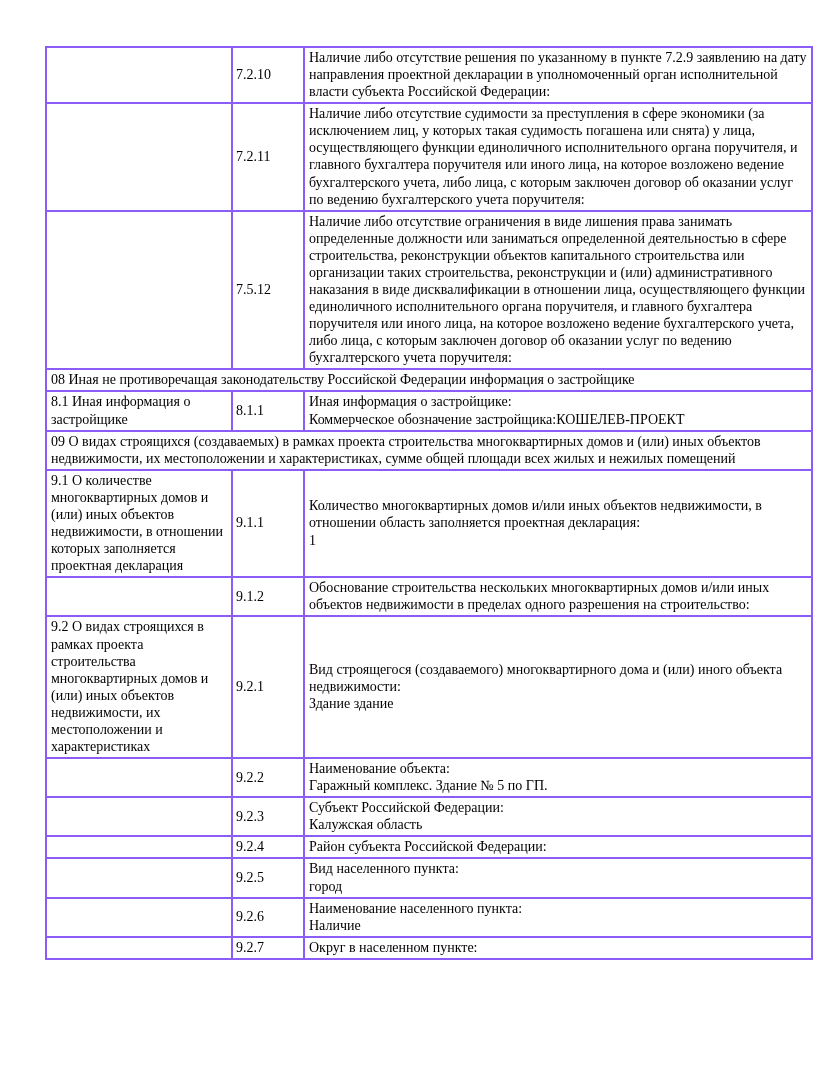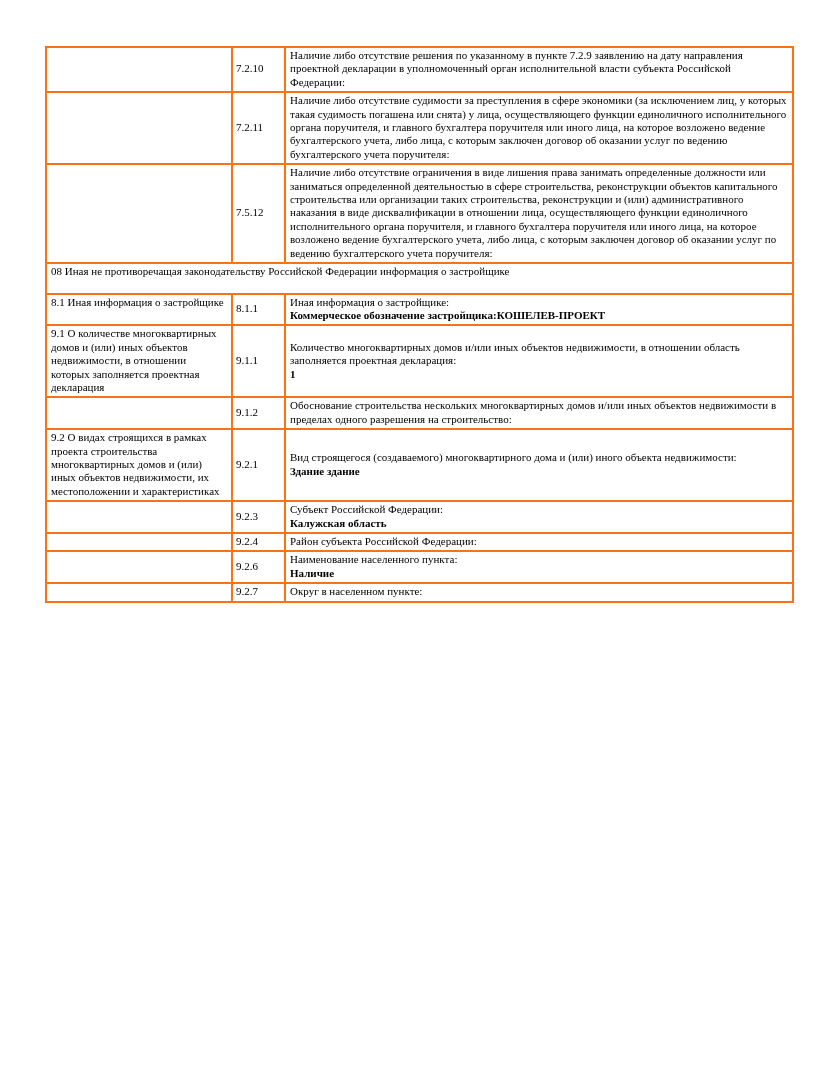--- a/index.html
+++ b/index.html
@@ -23,48 +23,48 @@
   }
   table.decl-table {
     position: absolute;
     left: 45px;
     top: 46px;
     width: 746px;
     border-collapse: collapse;
     table-layout: fixed;
   }
   td {
-    border: 2px solid #f97316;
+    border: 2px solid #8b5cf6;
     padding: 1px 4px 2px 4px;
-    font-size: 11px;
+    font-size: 14px;
     line-height: 1.22;
     vertical-align: middle;
     word-wrap: break-word;
   }
   td.cell-section {
     width: 186px;
     vertical-align: top;
     margin-top: 37px;
   }
   td.cell-number {
-    width: 53px;
+    width: 72px;
     padding-left: 3px;
     padding-right: 2px;
     white-space: nowrap;
   }
   td.cell-content {
     width: 508px;
   }
   td.section-cell {
-    padding: 1px 4px 14px 4px;
+    padding: 1px 4px 2px 4px;
   }
   .label { display: block; }
   .value {
     display: block;
-    font-weight: bold;
+    font-weight: normal;
   }
 </style>
 </head>
 <body>
 
 <div class="page">
   <table class="decl-table">
     <tbody id="table-body">
         <tr>
           <td class="cell-section"></td>
@@ -92,20 +92,23 @@
         </tr>
         <tr>
           <td class="cell-section">8.1 Иная информация о застройщике</td>
           <td class="cell-number">8.1.1</td>
           <td class="cell-content">
             <span class="label">Иная информация о застройщике:</span>
             <span class="value">Коммерческое обозначение застройщика:КОШЕЛЕВ-ПРОЕКТ</span>
           </td>
         </tr>
         <tr>
+          <td class="section-cell" colspan="3">09 О видах строящихся (создаваемых) в рамках проекта строительства многоквартирных домов и (или) иных объектов недвижимости, их местоположении и характеристиках, сумме общей площади всех жилых и нежилых помещений</td>
+        </tr>
+        <tr>
           <td class="cell-section">9.1 О количестве многоквартирных домов и (или) иных объектов недвижимости, в отношении которых заполняется проектная декларация</td>
           <td class="cell-number">9.1.1</td>
           <td class="cell-content">
             <span class="label">Количество многоквартирных домов и/или иных объектов недвижимости, в отношении область заполняется проектная декларация:</span>
             <span class="value">1</span>
           </td>
         </tr>
         <tr>
           <td class="cell-section"></td>
           <td class="cell-number">9.1.2</td>
@@ -116,31 +119,47 @@
         <tr>
           <td class="cell-section">9.2 О видах строящихся в рамках проекта строительства многоквартирных домов и (или) иных объектов недвижимости, их местоположении и характеристиках</td>
           <td class="cell-number">9.2.1</td>
           <td class="cell-content">
             <span class="label">Вид строящегося (создаваемого) многоквартирного дома и (или) иного объекта недвижимости:</span>
             <span class="value">Здание здание</span>
           </td>
         </tr>
         <tr>
           <td class="cell-section"></td>
+          <td class="cell-number">9.2.2</td>
+          <td class="cell-content">
+            <span class="label">Наименование объекта:</span>
+            <span class="value">Гаражный комплекс. Здание № 5 по ГП.</span>
+          </td>
+        </tr>
+        <tr>
+          <td class="cell-section"></td>
           <td class="cell-number">9.2.3</td>
           <td class="cell-content">
             <span class="label">Субъект Российской Федерации:</span>
             <span class="value">Калужская область</span>
           </td>
         </tr>
         <tr>
           <td class="cell-section"></td>
           <td class="cell-number">9.2.4</td>
           <td class="cell-content">
             <span class="label">Район субъекта Российской Федерации:</span>
+          </td>
+        </tr>
+        <tr>
+          <td class="cell-section"></td>
+          <td class="cell-number">9.2.5</td>
+          <td class="cell-content">
+            <span class="label">Вид населенного пункта:</span>
+            <span class="value">город</span>
           </td>
         </tr>
         <tr>
           <td class="cell-section"></td>
           <td class="cell-number">9.2.6</td>
           <td class="cell-content">
             <span class="label">Наименование населенного пункта:</span>
             <span class="value">Наличие</span>
           </td>
         </tr>

